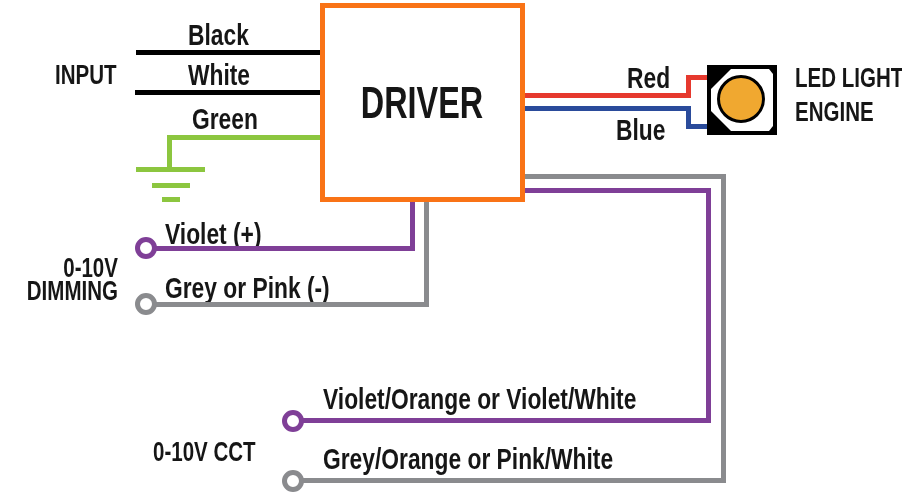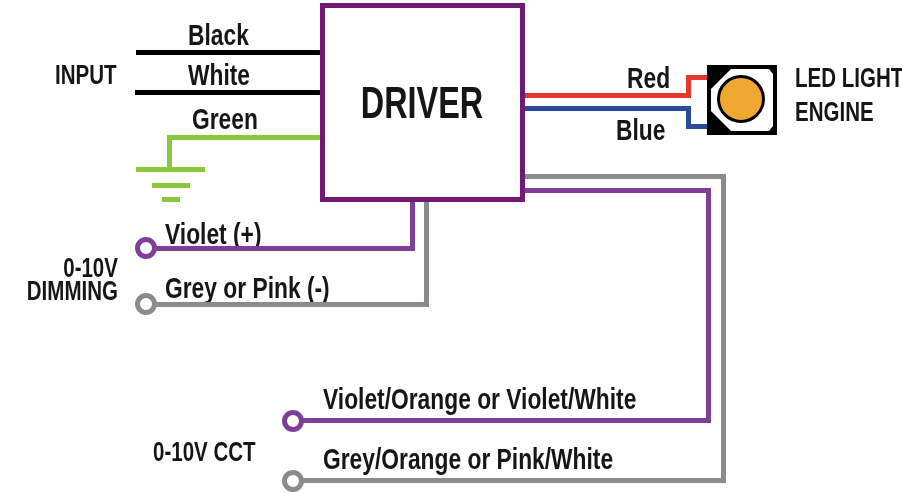--- a/index.html
+++ b/index.html
@@ -23,21 +23,21 @@
   .violet-w{background:#7F3F97;}
   .grey-w{background:#8A8B8E;}
   .terminal{
     position:absolute;width:12px;height:12px;border-radius:50%;
     background:#ffffff;z-index:2;
   }
   .violet-t{border:5px solid #7F3F97;}
   .grey-t{border:5px solid #8A8B8E;}
   .driver-box{
     position:absolute;left:320px;top:3px;width:195px;height:189px;
-    border:5px solid #701a75;background:#ffffff;z-index:3;
+    border:5px solid #f97316;background:#ffffff;z-index:3;
     display:flex;align-items:center;justify-content:center;
   }
   .driver-box .dlabel{
     font-weight:700;font-size:45px;line-height:1;color:#161616;
     transform:scaleX(0.72);transform-origin:50% 50%;white-space:nowrap;
   }
   .led-pkg{
     position:absolute;left:707px;top:65px;width:70px;height:70px;
     background:#000000;z-index:3;
   }

